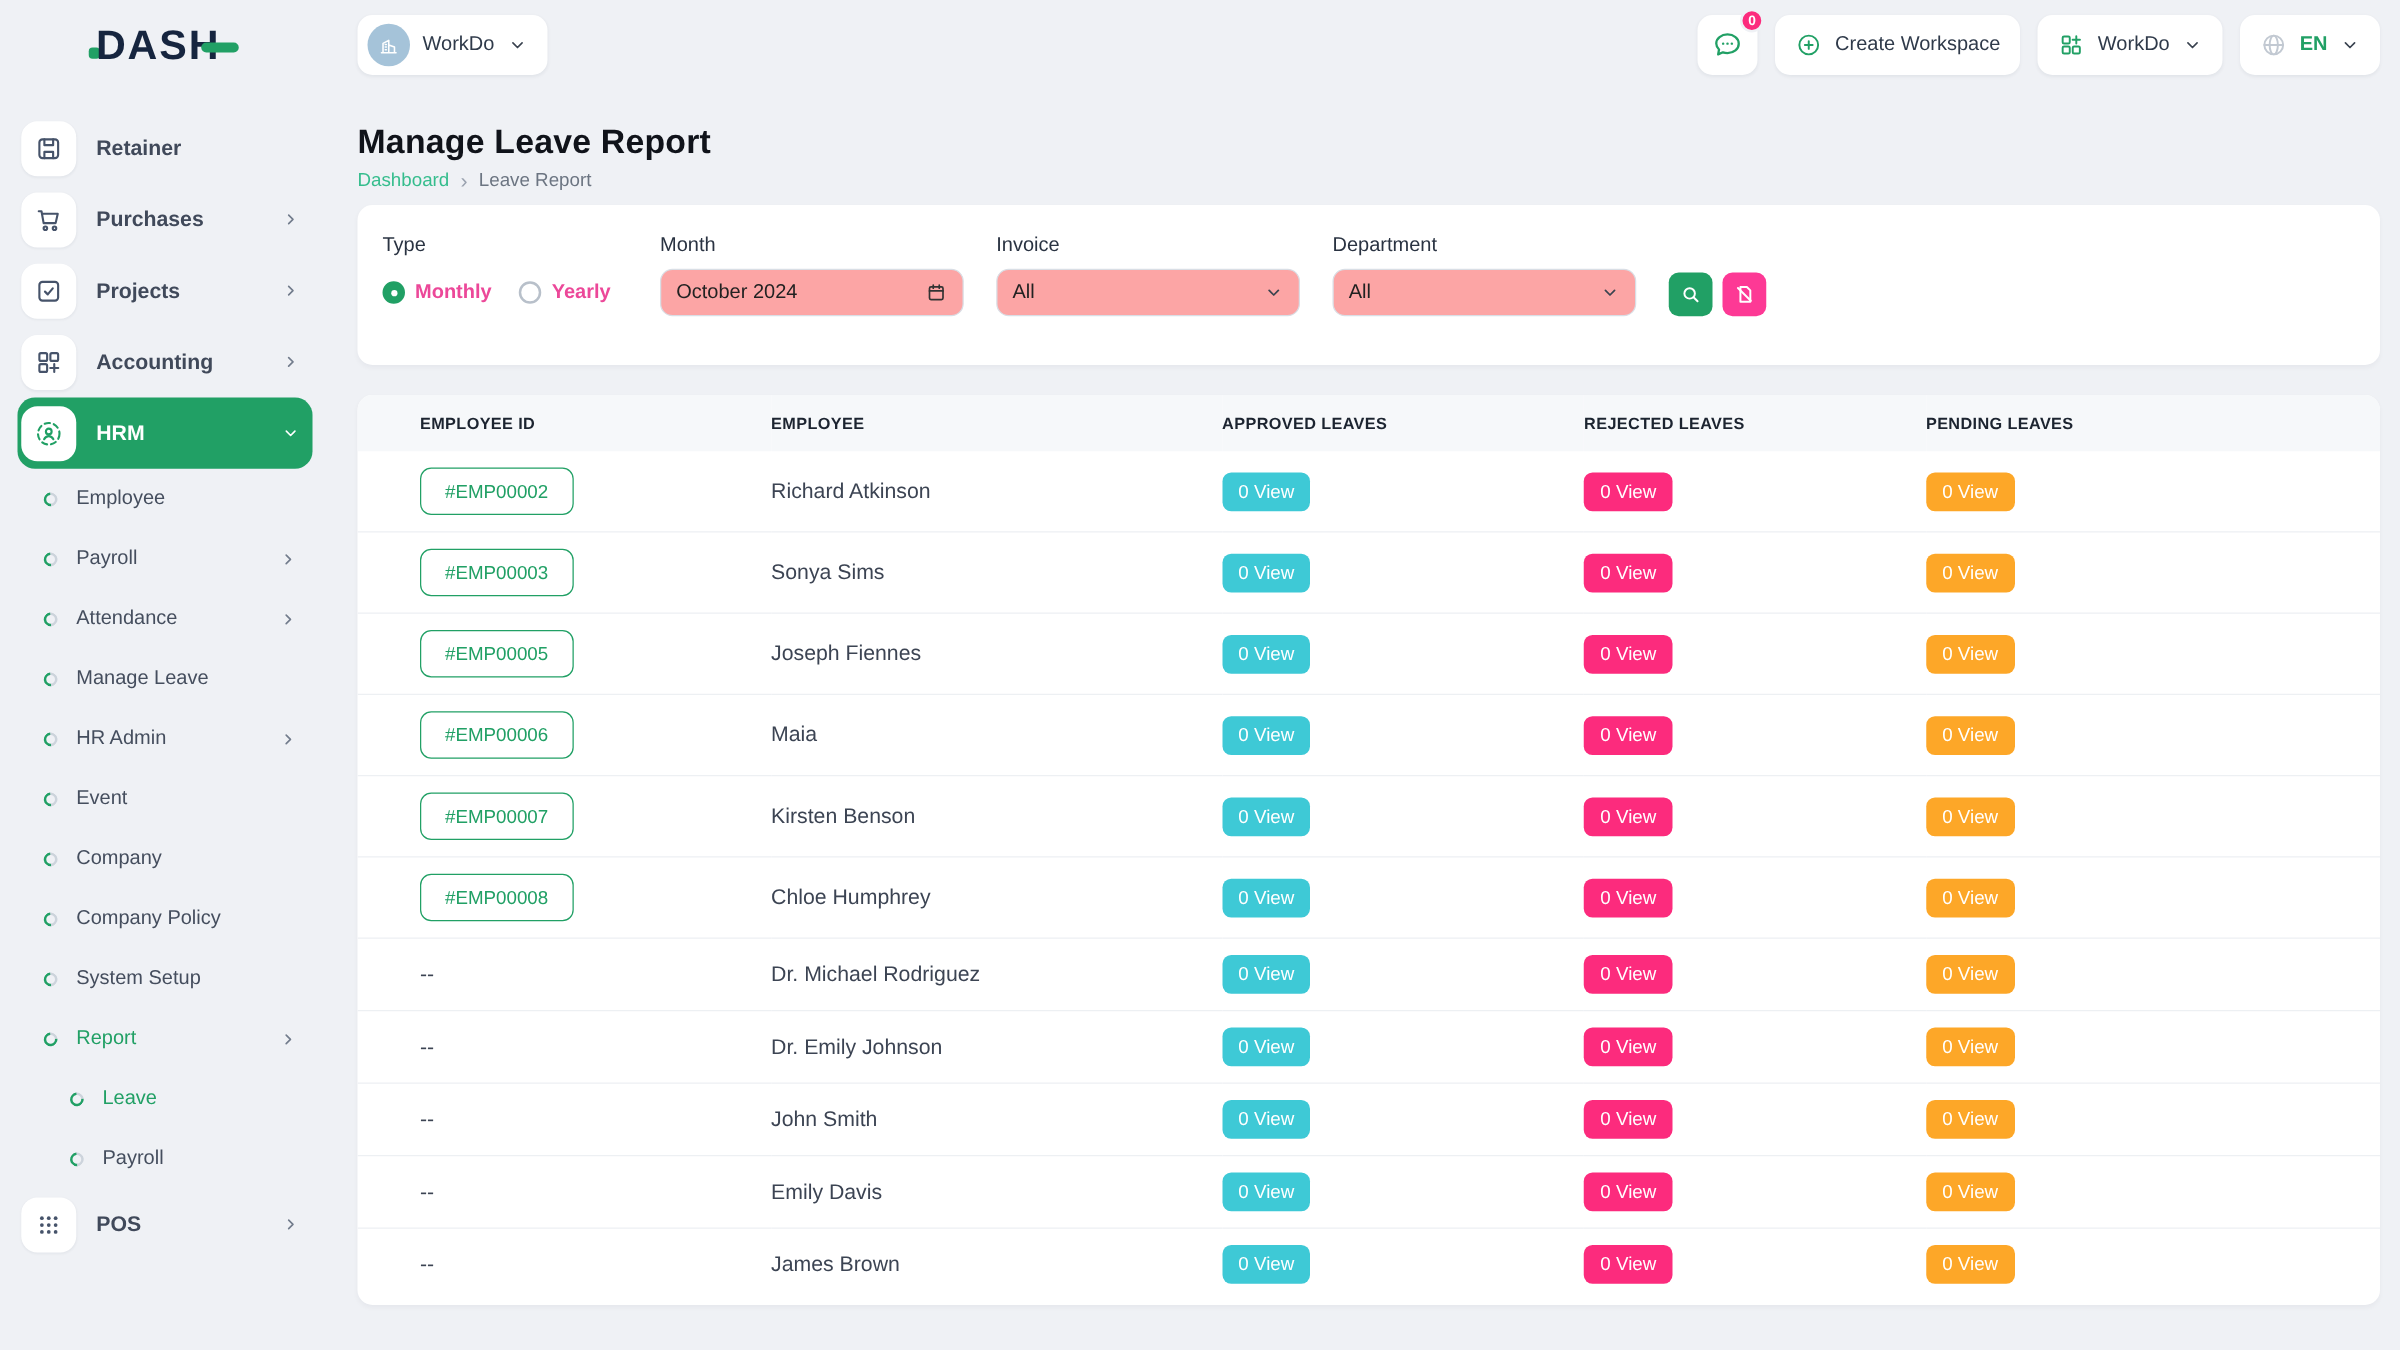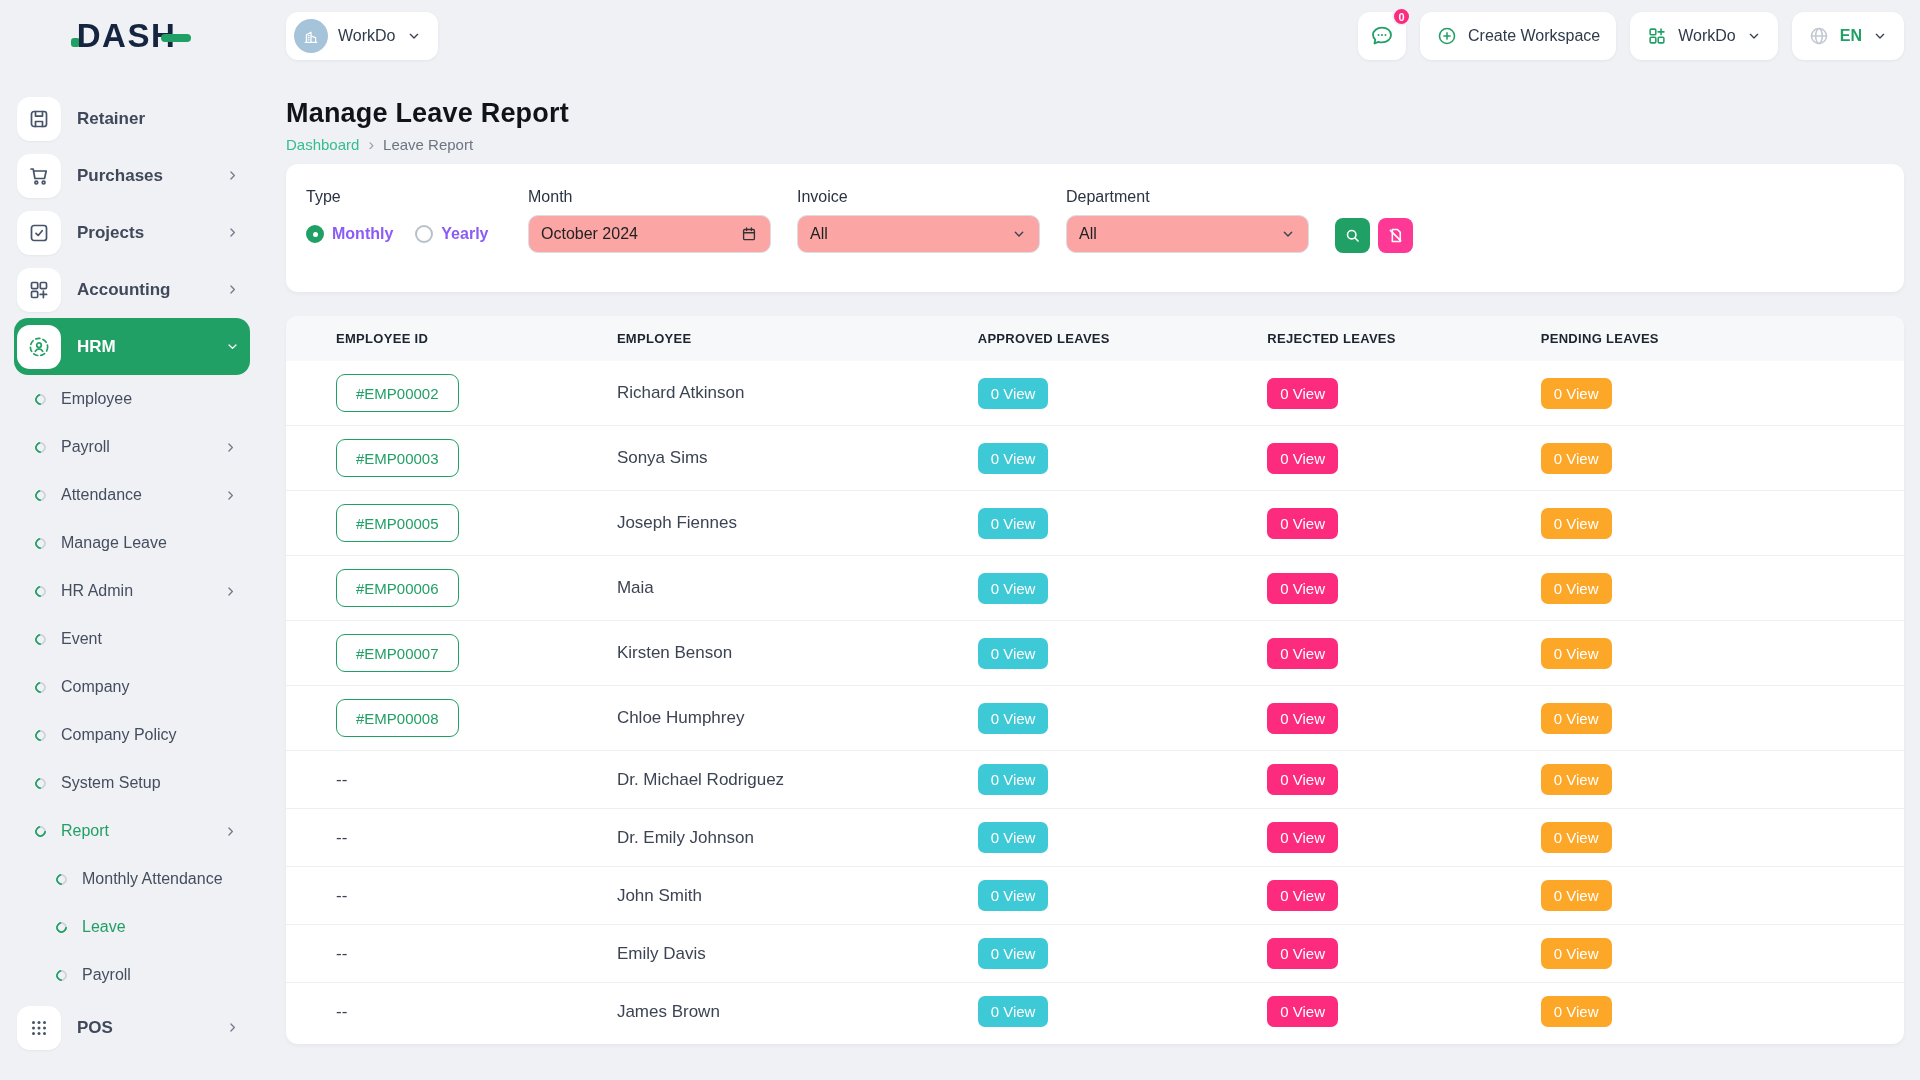--- a/index.html
+++ b/index.html
@@ -66,21 +66,21 @@
   .control{width:243px;height:38px;border:1px solid #d9dee5;border-radius:10px;display:flex;align-items:center;
            justify-content:space-between;padding:0 12px;font-size:16px;color:#222;background:#fca5a5}
   .control .chev{width:16px;height:16px;color:#3a434f;stroke-width:2.1}
   .control .cal{width:18px;height:18px;color:#333;stroke-width:1.8}
   .type-field{width:196px}
   .radio-row{display:flex;align-items:center;gap:22px;height:38px}
   .radio-item{display:flex;align-items:center;gap:8px;cursor:pointer}
   .radio{width:18px;height:18px;border-radius:50%;border:2px solid #b8c0ca;background:#fff;flex:none;position:relative}
   .radio.checked{border-color:var(--accent);background:var(--accent)}
   .radio.checked::after{content:"";position:absolute;inset:4.5px;border-radius:50%;background:#fff}
-  .radio-lbl{font-size:16px;font-weight:700;color:#8b5cf6}
+  .radio-lbl{font-size:16px;font-weight:700;color:#ec4899}
   .filter-actions{display:flex;gap:8px;padding-top:30px}
   .sq-btn{width:35px;height:35px;border-radius:8px;display:flex;align-items:center;justify-content:center;color:#fff}
   .sq-btn svg{width:19px;height:19px;stroke-width:2}
   .sq-btn.green{background:var(--accent)}
   .sq-btn.pink{background:#fd3995}
 
   
   .table-card{margin-top:24px;overflow:hidden;padding-bottom:4px}
   table{width:100%;border-collapse:collapse;table-layout:fixed}
   thead th{background:#f6f8fa;height:45px;font-size:13px;font-weight:700;letter-spacing:.3px;color:#1c2430;
@@ -272,24 +272,20 @@
     <button class="nav-sub">
       <span class="bullet"></span>
       <span class="lbl">System Setup</span>
     </button>
     <button class="nav-sub active">
       <span class="bullet"></span>
       <span class="lbl">Report</span>
       <svg class="chev" viewBox="0 0 24 24">
         <path d="M9.5 6.5l5.5 5.5-5.5 5.5"></path>
       </svg>
-    </button>
-    <button class="nav-sub subsub">
-      <span class="bullet"></span>
-      <span class="lbl">Monthly Attendance</span>
     </button>
     <button class="nav-sub subsub active">
       <span class="bullet"></span>
       <span class="lbl">Leave</span>
     </button>
     <button class="nav-sub subsub">
       <span class="bullet"></span>
       <span class="lbl">Payroll</span>
     </button>
     <button class="nav-main">

